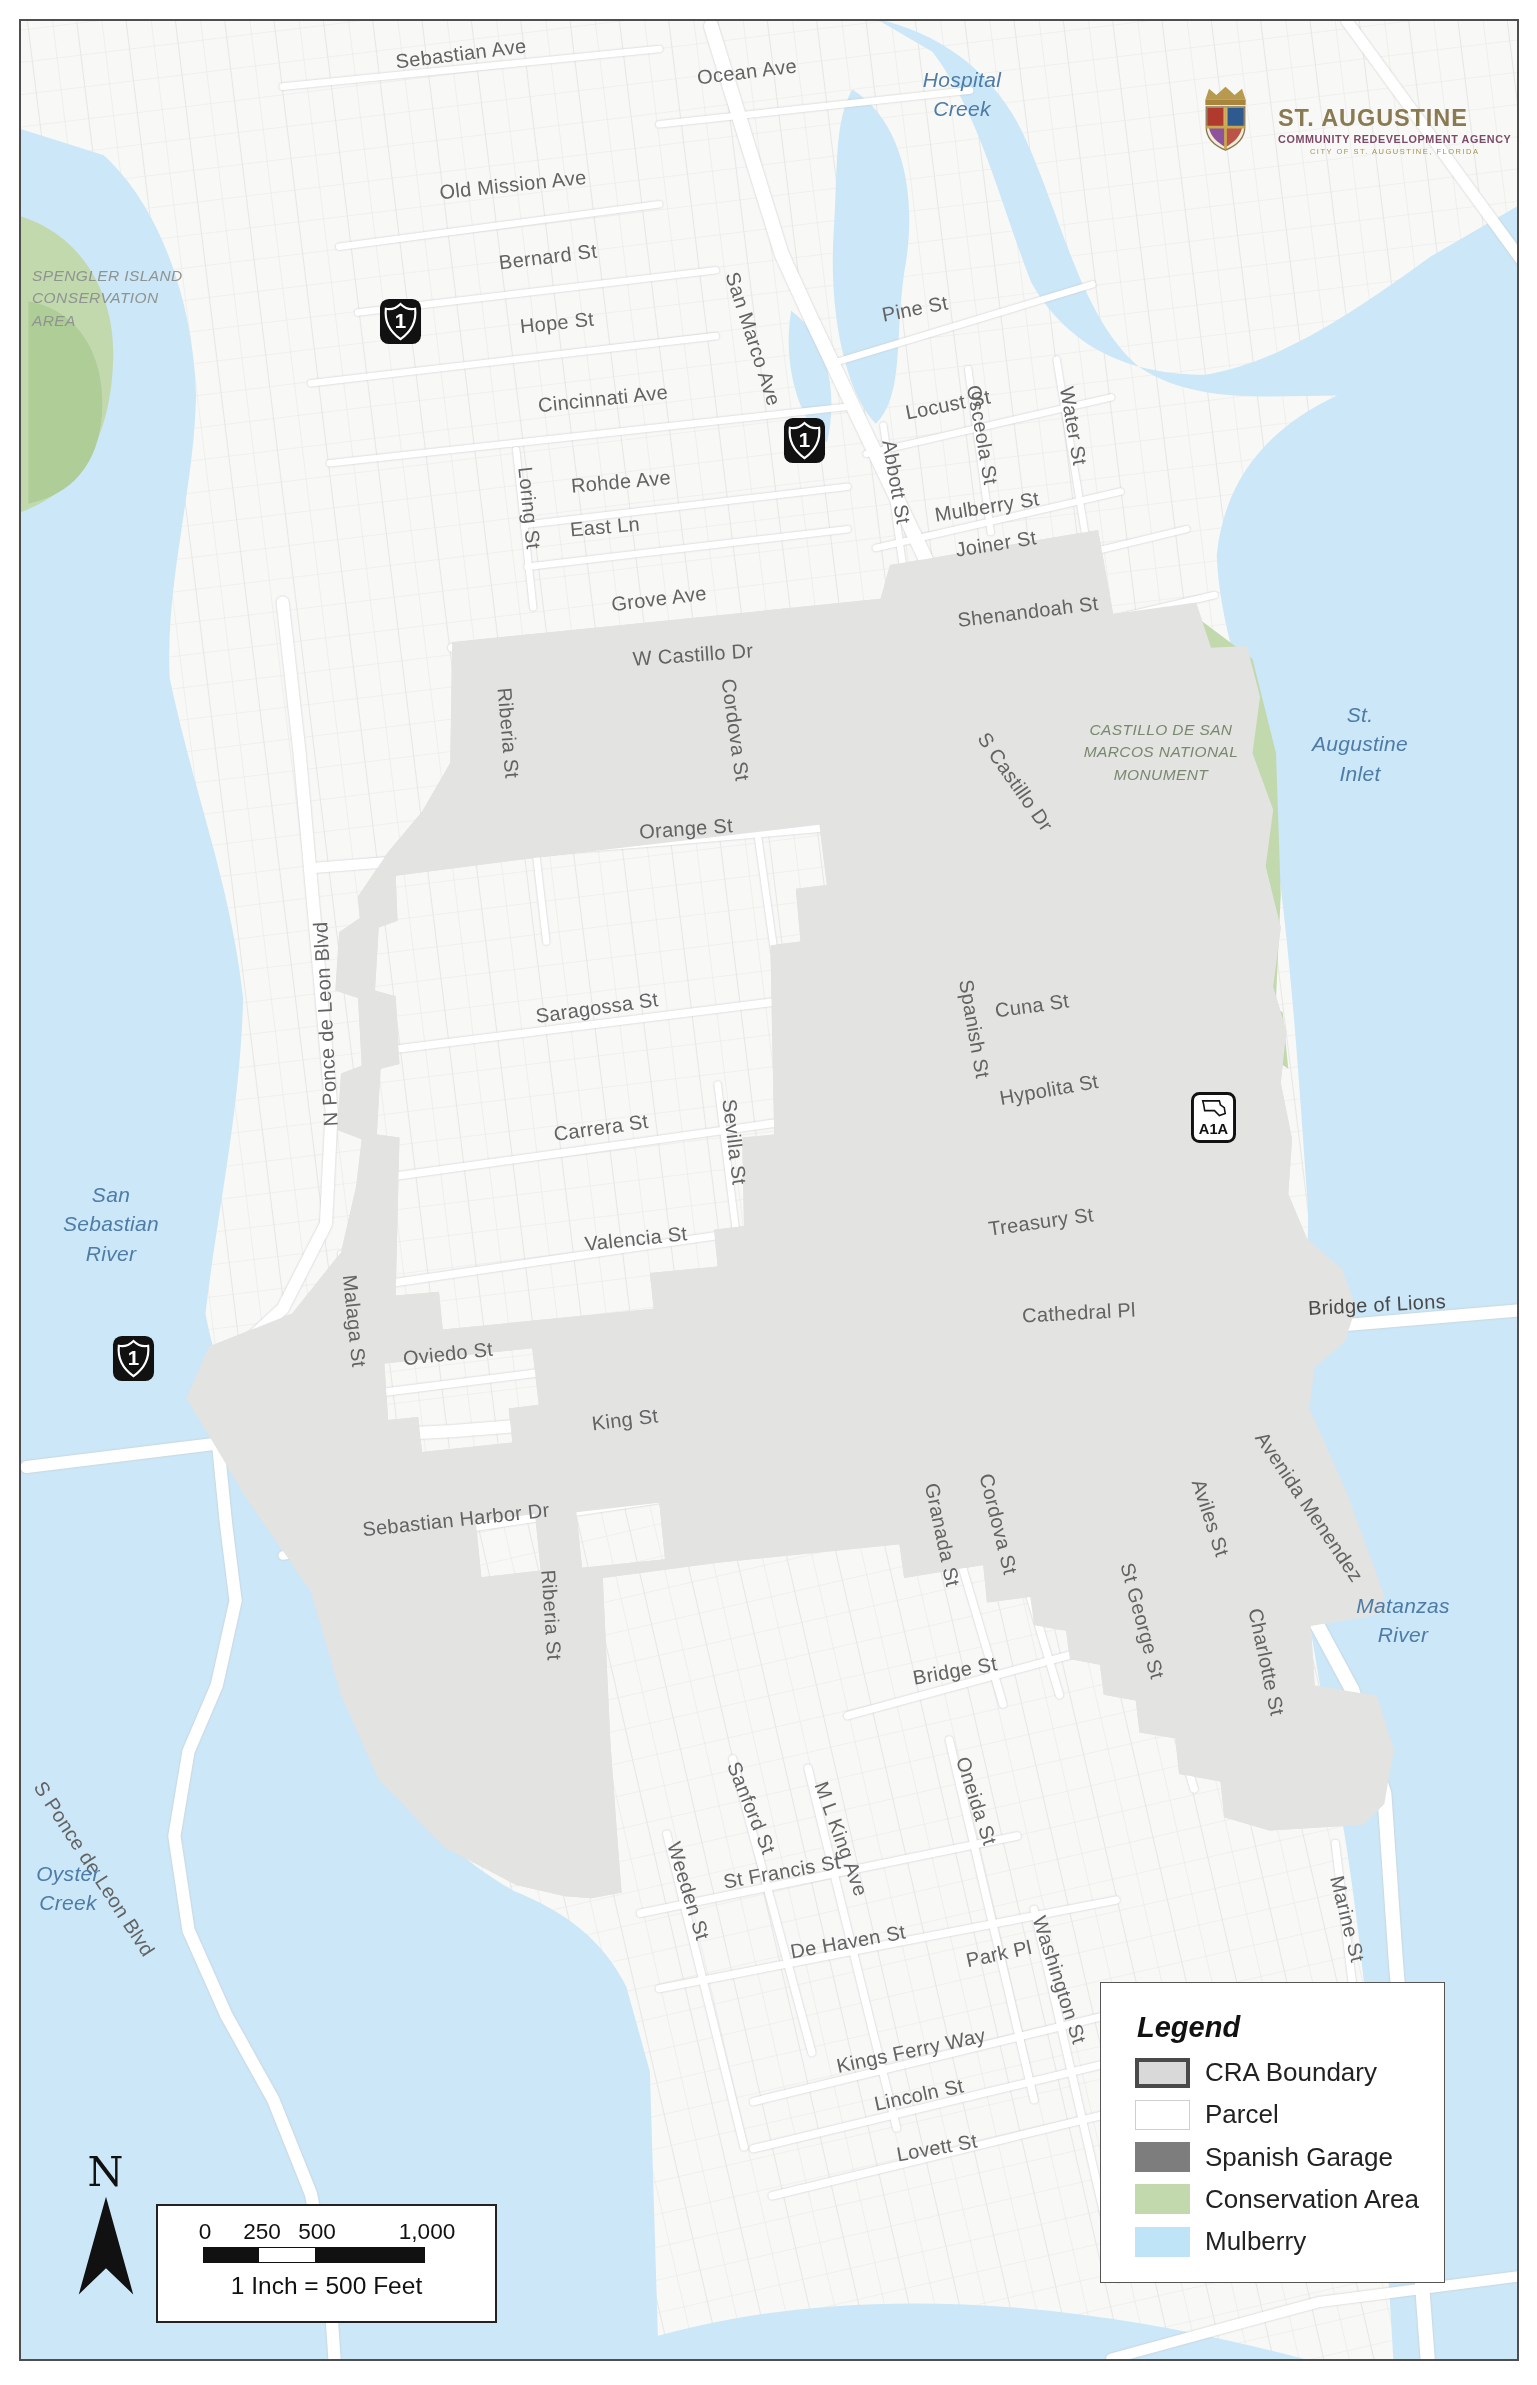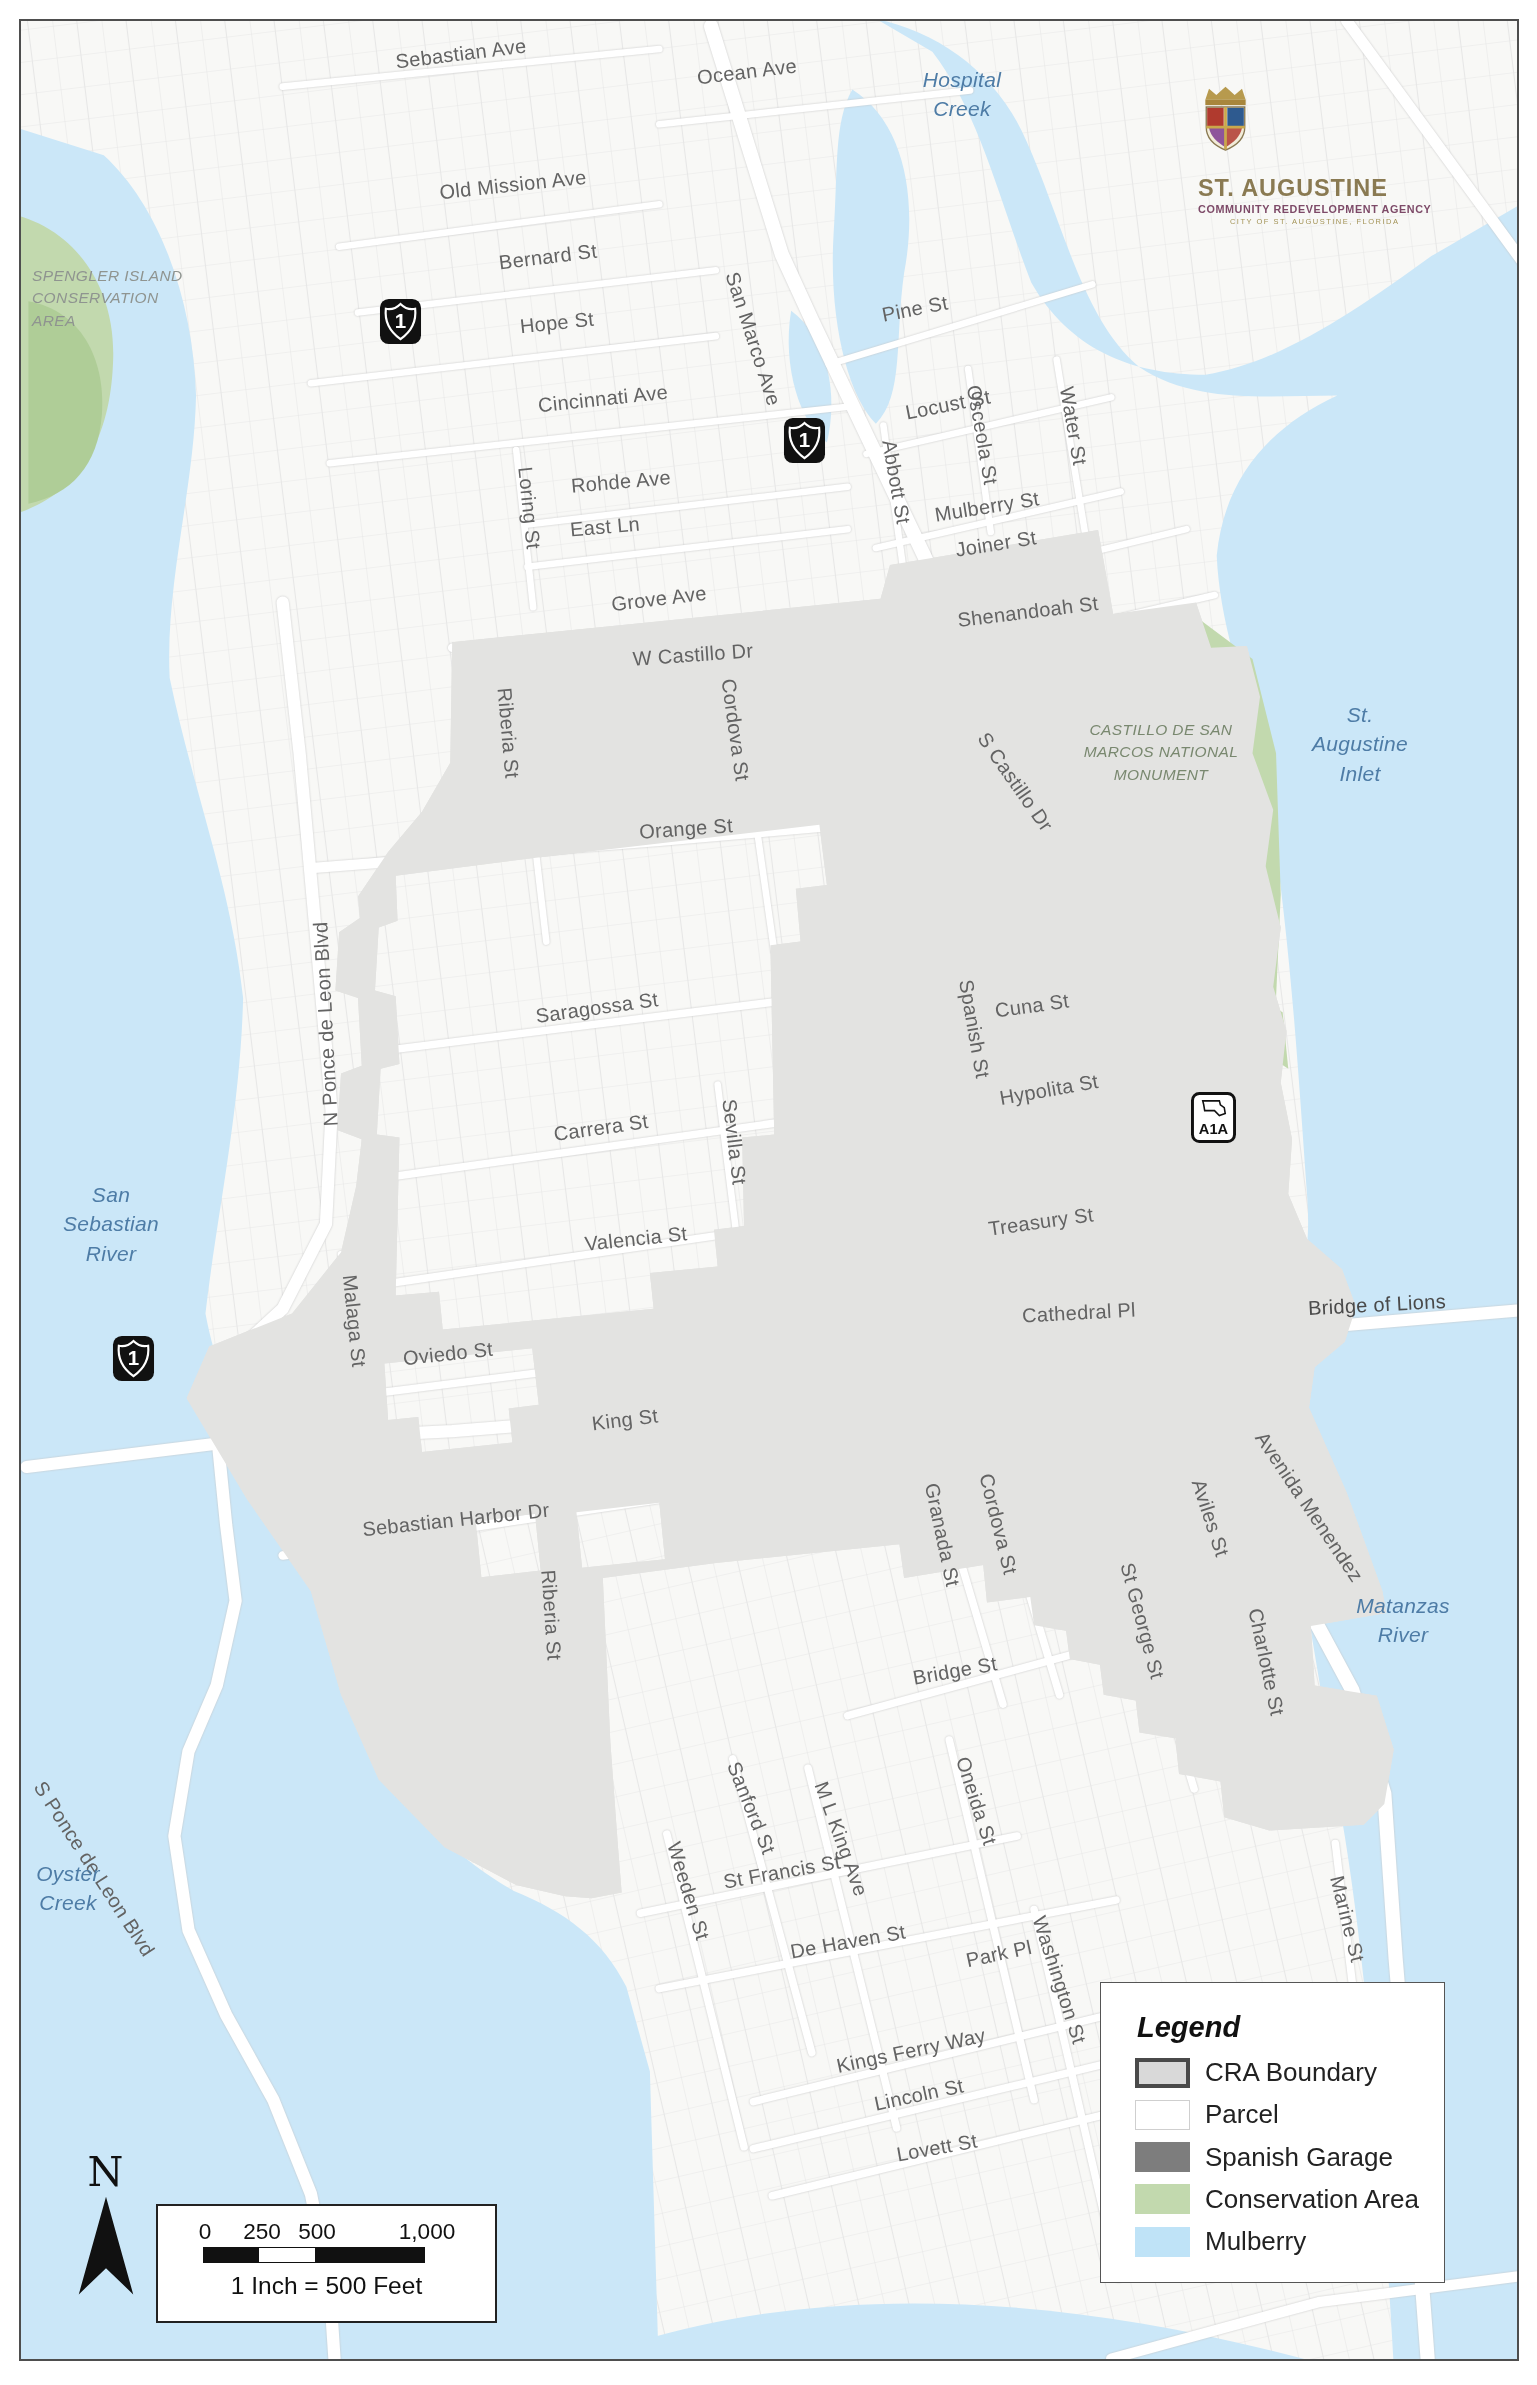--- a/index.html
+++ b/index.html
@@ -17,21 +17,21 @@
   #mL{left:0;top:0;bottom:0;width:19px;} #mR{right:0;top:0;bottom:0;width:19px;}
   #frame{position:absolute;left:19px;top:19px;right:19px;bottom:24.5px;border:2.8px solid #4e4e4e;z-index:41;pointer-events:none;}
   
   #inspire{position:absolute;left:83px;top:73px;z-index:42;width:188px;color:#1a2742;}
   #inspire .pin{position:absolute;left:111px;top:-13px;width:21px;height:26px;}
   #inspire .word{font-family:"DejaVu Serif",serif;font-weight:bold;font-size:44px;letter-spacing:0.9px;line-height:1;}
   #inspire .rule{height:2.8px;background:#a87c52;margin:2.8px 0 3.8px 0;}
   #inspire .rule2{height:2.8px;background:#a87c52;margin:3.8px 0 0 0;}
   #inspire .tag{font-size:9.4px;font-weight:bold;letter-spacing:3px;text-align:center;}
   
-  #agency{position:absolute;left:1198px;top:83px;z-index:42;display:flex;align-items:flex-start;gap:19px;flex-direction:column;}
+  #agency{position:absolute;left:1198px;top:83px;z-index:42;display:flex;align-items:flex-end;gap:25px;}
   #agency .txt{display:flex;flex-direction:column;}
   #agency .t1{font-size:23.5px;font-weight:bold;color:#8a7a52;letter-spacing:0.9px;}
   #agency .t2{font-size:10.8px;font-weight:bold;color:#7d4a68;letter-spacing:0.6px;margin-top:0.9px;}
   #agency .t3{font-size:7.5px;color:#a39356;letter-spacing:1.5px;margin-top:1.9px;text-align:center;}
   
   #legend{position:absolute;left:1100px;top:1982px;width:343px;height:299px;background:#fff;border:1.9px solid #555;z-index:39;}
   #legend .title{font-size:29px;font-weight:bold;font-style:italic;color:#111;margin:28px 0 13px 36px;}
   .legend-row{display:flex;align-items:center;margin:11.3px 0 11.3px 34px;}
   .legend-row .sw{width:55px;height:30px;margin-right:15px;box-sizing:border-box;flex:0 0 auto;}
   .legend-row .lab{font-size:26px;color:#222;}

